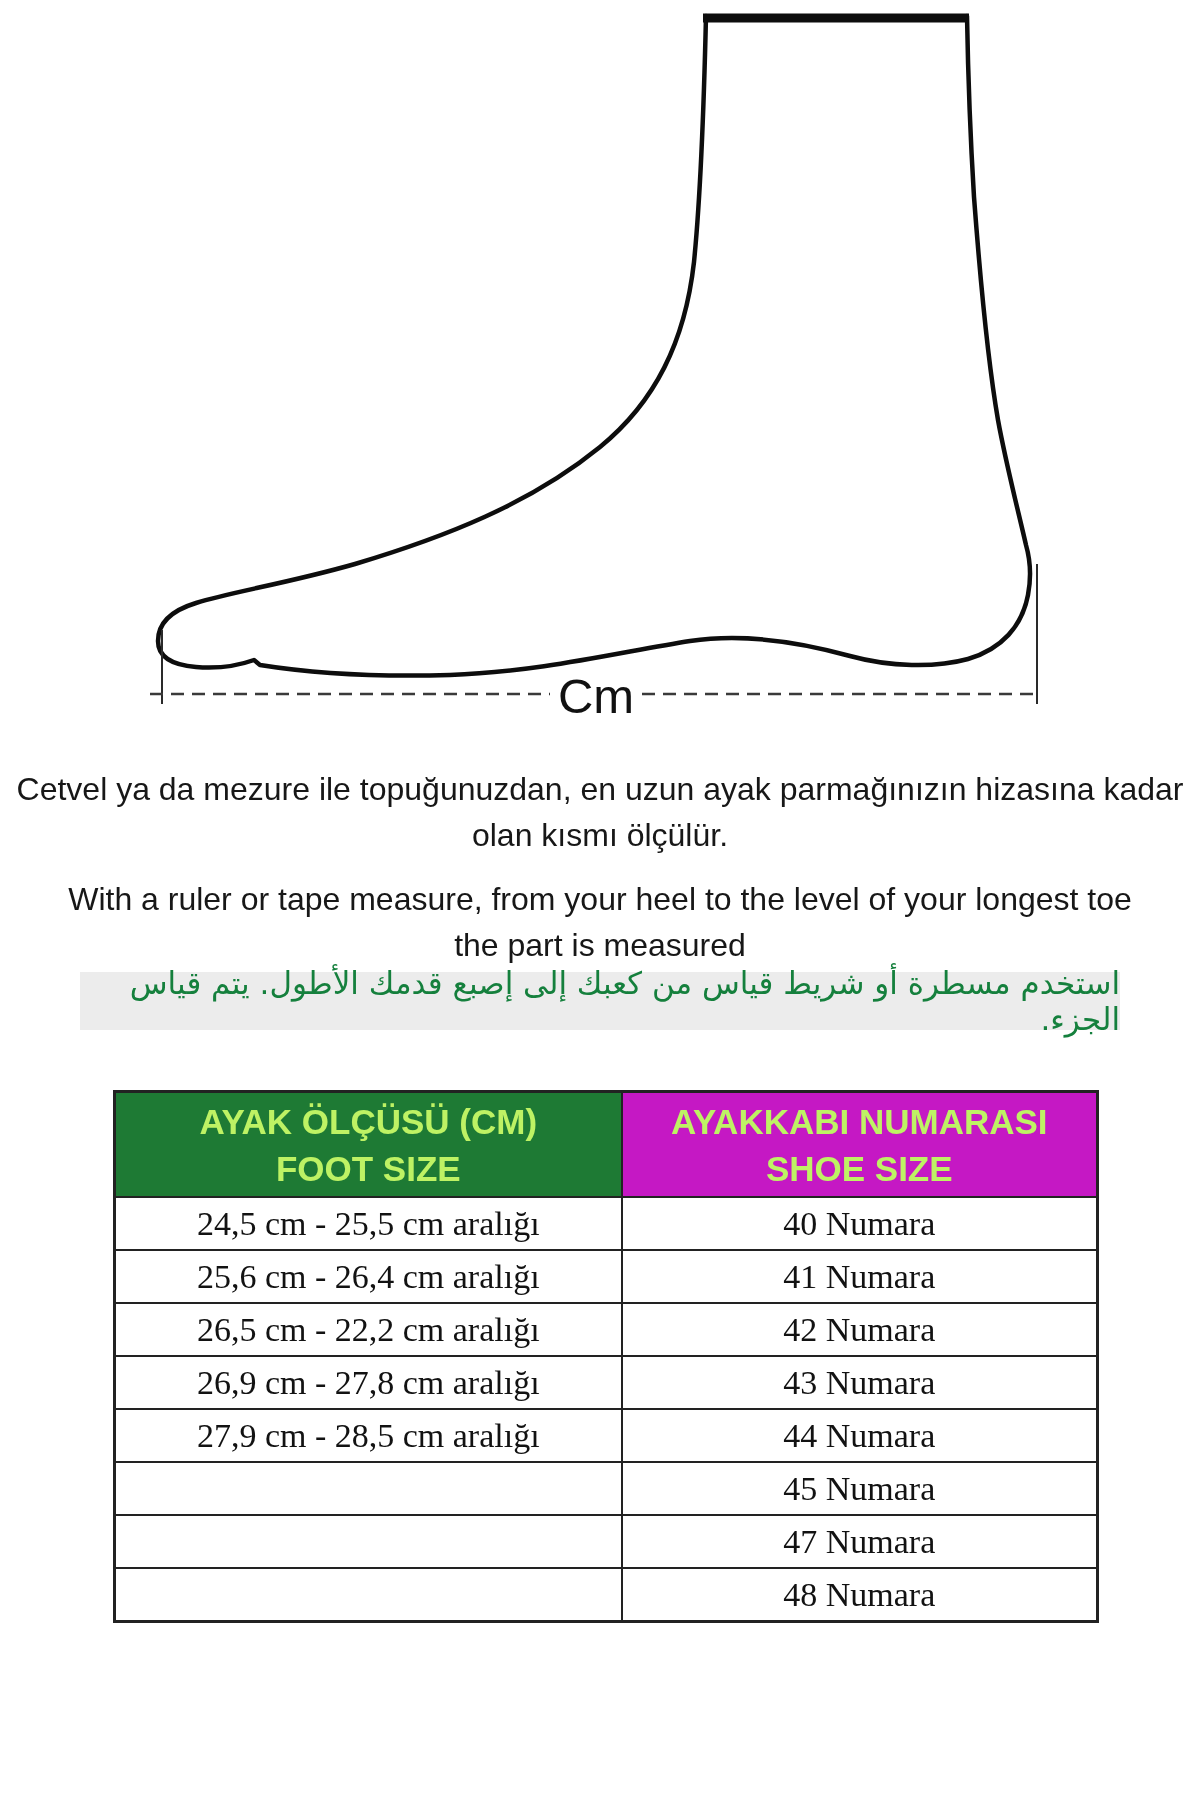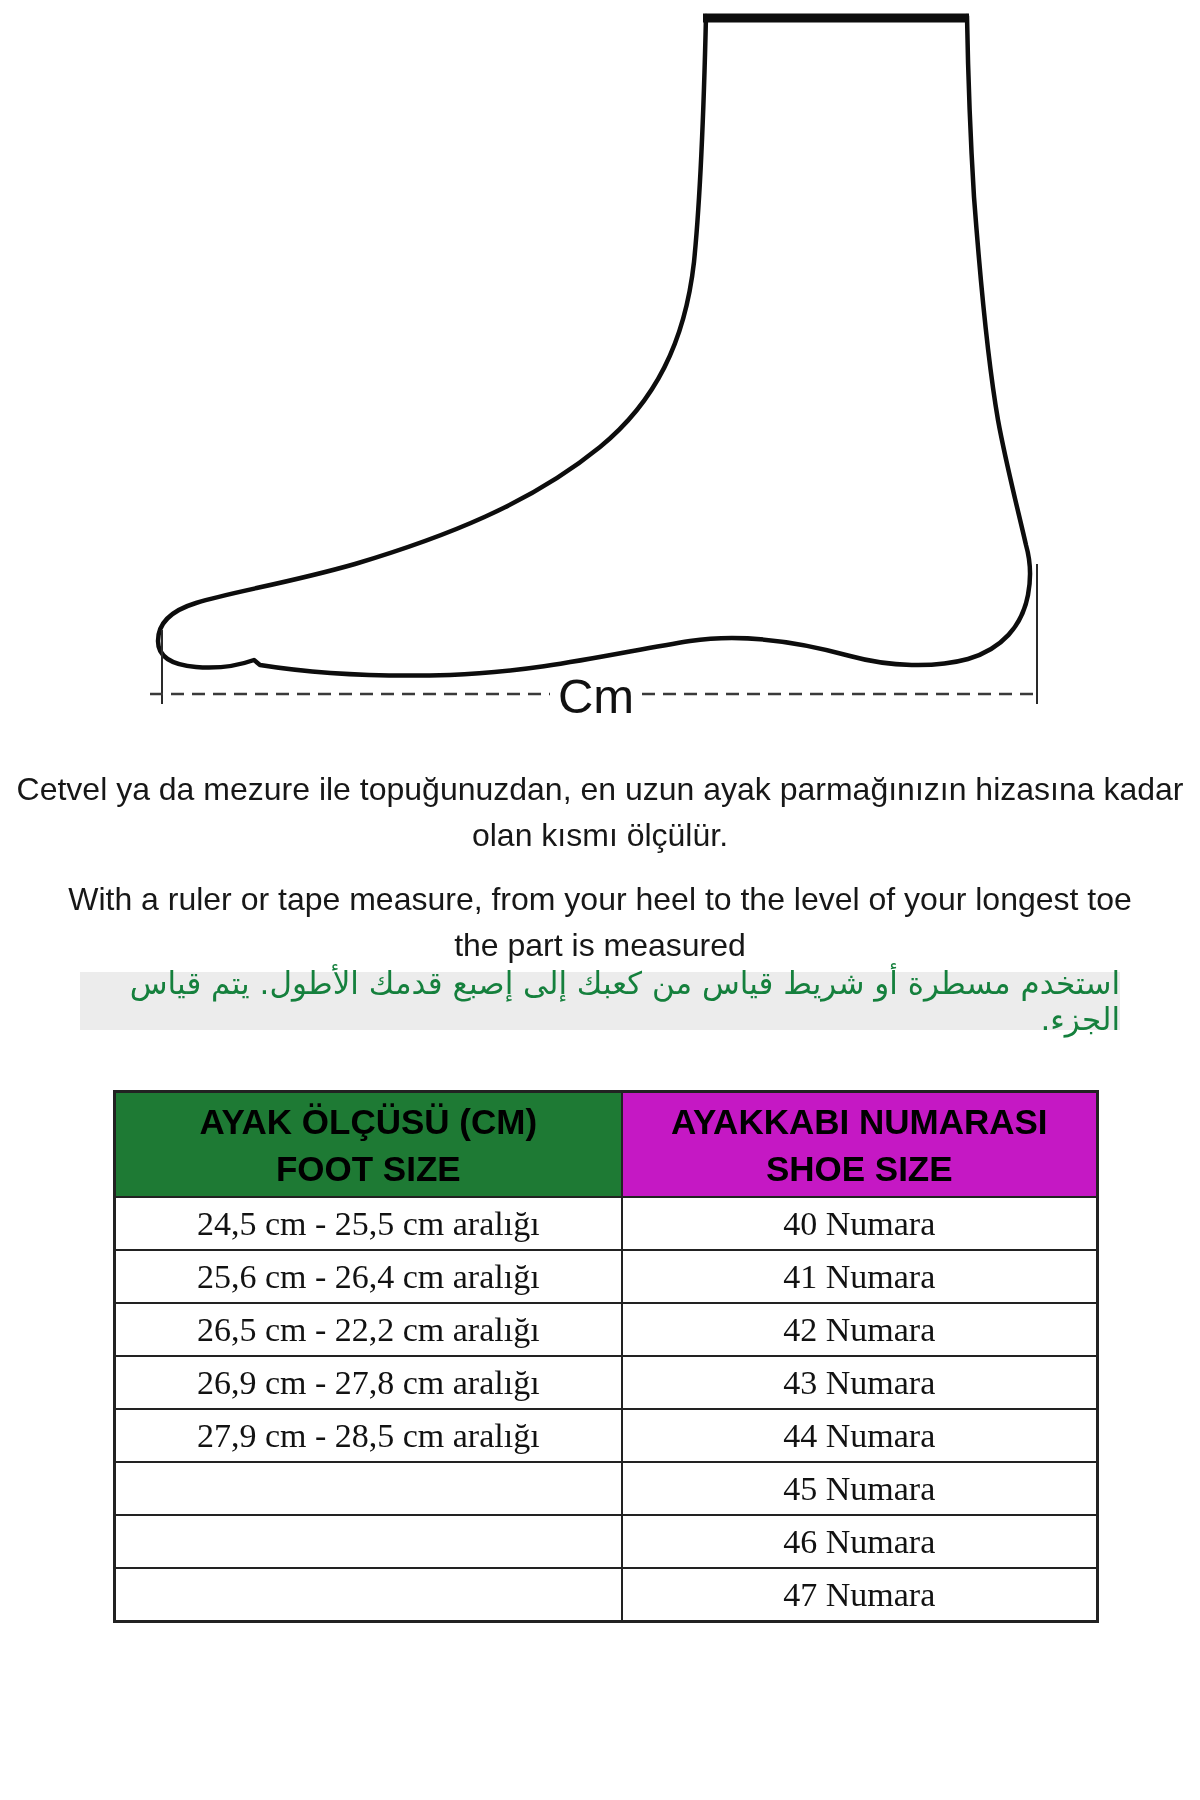--- a/index.html
+++ b/index.html
@@ -36,21 +36,21 @@
     border:3px solid #222222;
   }
   .size-table th,.size-table td{
     border:2px solid #222222;
     text-align:center;vertical-align:middle;
     padding:0;overflow:hidden;
   }
   .size-table thead th{
     height:103px;
     font-size:35px;font-weight:bold;line-height:47px;
-    color:#000000;
+    color:#bef264;
   }
   th.foot-header{background:#1e7a34;}
   th.shoe-header{background:#c518c4;}
   .size-table td{
     height:51px;
     font-size:34px;
     color:#121212;
     background:#ffffff;
     font-family:Liberation Serif, serif;
   }
@@ -144,22 +144,22 @@
       <tr>
         <td>27,9 cm - 28,5 cm aralığı</td>
         <td>44 Numara</td>
       </tr>
       <tr>
         <td></td>
         <td>45 Numara</td>
       </tr>
       <tr>
         <td></td>
-        <td>46 Numara</td>
+        <td>47 Numara</td>
       </tr>
       <tr>
         <td></td>
-        <td>47 Numara</td>
+        <td>48 Numara</td>
       </tr>
     </tbody>
   </table>
 
 </div>
 
 </body></html>

